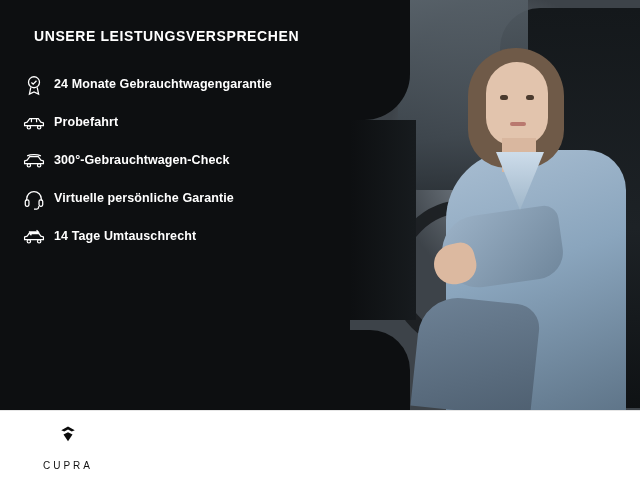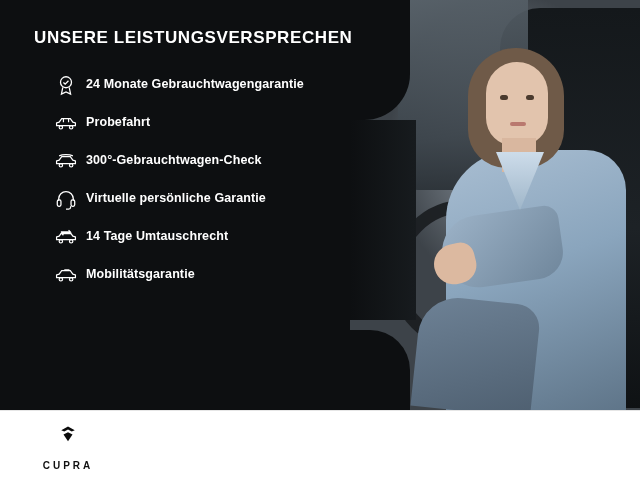--- a/index.html
+++ b/index.html
@@ -152,30 +152,30 @@
     left: 0; top: 120px;
     width: 66px; height: 200px;
     background: linear-gradient(90deg, #0d0f11 0%, #171b1e 100%);
   }
 
   
   .headline {
     position: absolute;
     left: 34px; top: 28px;
     color: #ffffff;
-    font-size: 17px;
+    font-size: 14px;
     font-weight: bold;
     letter-spacing: .6px;
     white-space: nowrap;
   }
 
   
   .list {
     position: absolute;
-    left: 46px; top: 70px;
+    left: 14px; top: 70px;
     width: 320px;
     text-align: right;
   }
   .item {
     display: flex;
     align-items: flex-start;
     height: 38px;
   }
   .item.tall { height: 54px; }
   .ico {
@@ -210,21 +210,21 @@
     left: 22px; top: 14px;
     width: 92px; height: 46px;
     display: flex;
     flex-direction: column;
     align-items: center;
     justify-content: center;
     color: #0a0a0a;
   }
   .cupra-word {
     font-size: 10px;
-    font-weight: bold;
+    font-weight: normal;
     letter-spacing: 3px;
     margin-top: 17px;
     color: #111;
   }
 </style>
 </head>
 <body>
 
 <div id="page">
 
@@ -307,31 +307,20 @@
           <svg width="24" height="20" viewBox="0 0 28 20" fill="none" stroke="#fff" stroke-width="1.4">
             <path d="M3 13h22v-3l-3-1-3-4H9L6 9l-3 1z"></path>
             <circle cx="8" cy="15" r="2"></circle>
             <circle cx="20" cy="15" r="2"></circle>
             <path d="M8 4h11l-2-2M20 6H9l2 2"></path>
           </svg>
         </span>
         <span class="txt">14 Tage Umtauschrecht</span>
       </div>
 
-      <div class="item">
-        <span class="ico">
-          <svg width="24" height="20" viewBox="0 0 28 20" fill="none" stroke="#fff" stroke-width="1.4">
-            <path d="M3 13h22v-3l-3-1-3-4H9L6 9l-3 1z"></path>
-            <circle cx="8" cy="15" r="2"></circle>
-            <circle cx="20" cy="15" r="2"></circle>
-            <path d="M12 4h6"></path>
-          </svg>
-        </span>
-        <span class="txt">Mobilitätsgarantie</span>
-      </div>
 
 
     </div>
   </div>
 
   <div class="footer">
     <div class="cupra-logo">
       <svg width="40" height="24" viewBox="0 0 40 24">
         <path d="M20 2l9 5-4 1.5L20 6l-5 2.5L11 7z" fill="#0a0a0a"></path>
         <path d="M20 9.5l6 3-6 9-6-9z" fill="#0a0a0a"></path>

